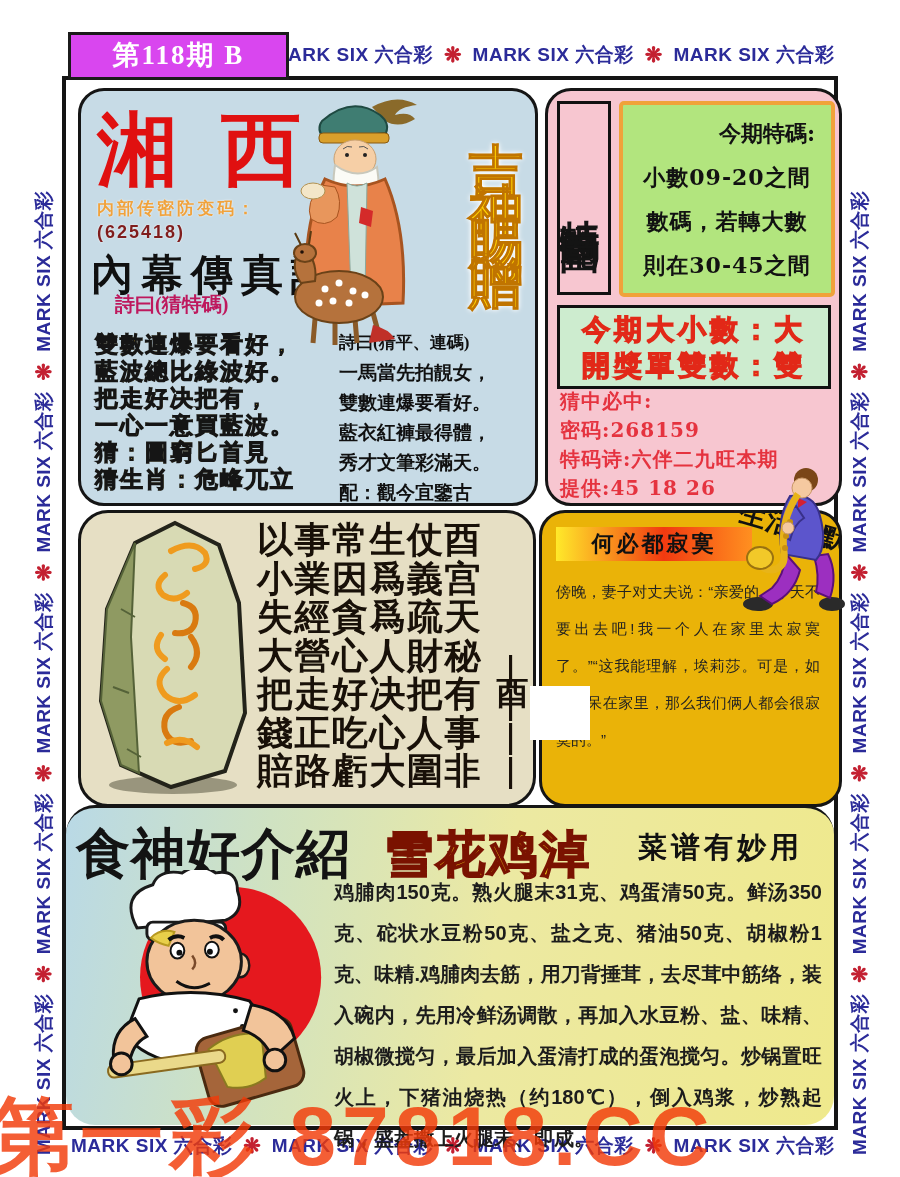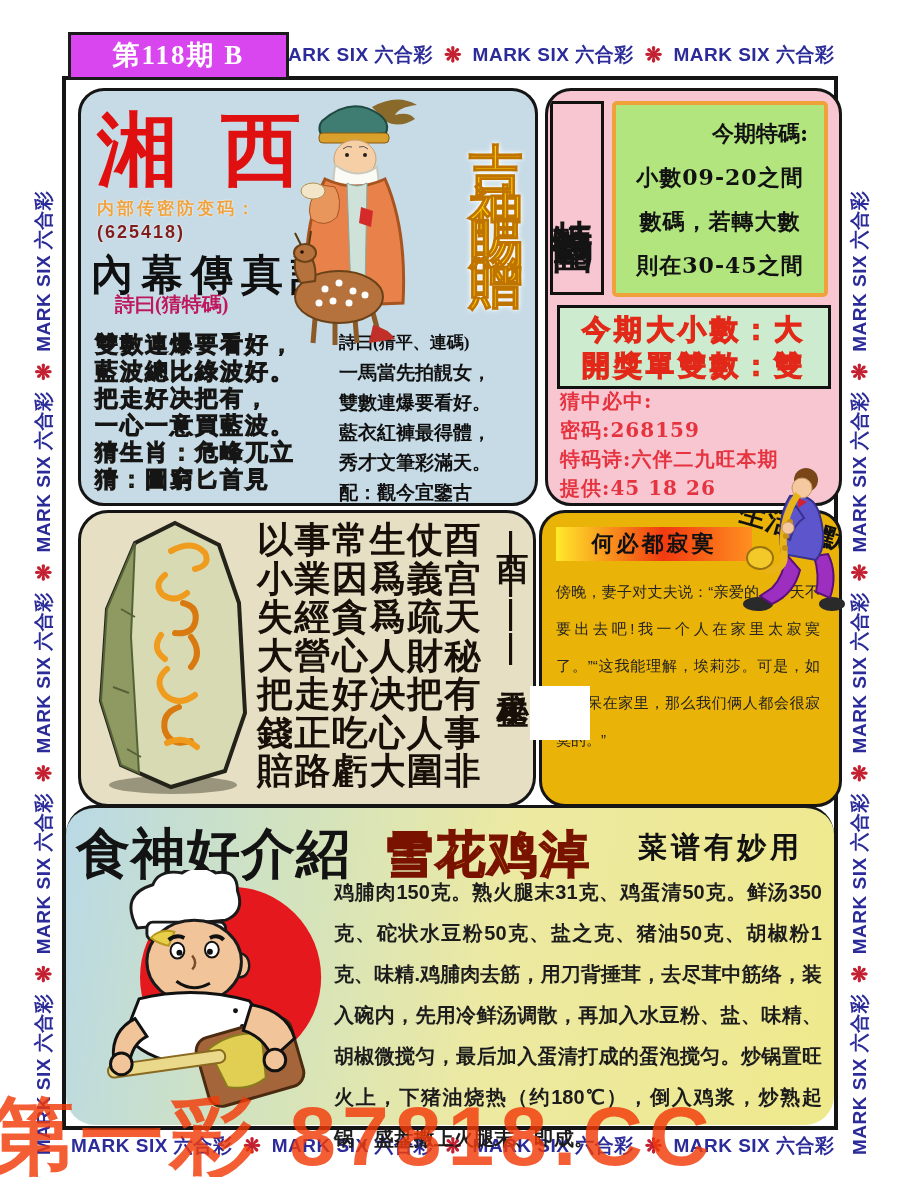--- a/index.html
+++ b/index.html
@@ -18,21 +18,21 @@
   
   .badge{position:absolute;left:68px;top:32px;width:215px;height:42px;background:#d946ef;
          border:3px solid #1b1b1b;color:#fff;font:800 27px "Liberation Serif",serif;
          text-align:center;line-height:40px;letter-spacing:2px;z-index:3;}
   
   .frame{position:absolute;left:62px;top:76px;width:768px;height:1046px;border:4px solid #151515;
          background:#fff;z-index:1;}
   .panel{position:absolute;border:3px solid #151515;border-radius:26px;z-index:2;overflow:hidden;}
   .p-blue{left:78px;top:88px;width:454px;height:412px;background:#c7dbe6;}
   .p-pink{left:545px;top:88px;width:291px;height:412px;background:#f7c6d0;}
-  .p-beige{left:78px;top:510px;width:452px;height:291px;background:#e6dfc4;border-radius:30px;}
+  .p-beige{left:78px;top:510px;width:452px;height:291px;background:#e6dfc4;border-radius:30px;text-align:right;}
   .p-cream{left:539px;top:510px;width:297px;height:291px;background:#eab308;}
   .p-bottom{position:absolute;left:66px;top:805px;width:768px;height:317px;z-index:2;
             border-top:3px solid #151515;
             background:linear-gradient(100deg,#b9d9e6 0%,#cfe2c2 25%,#ece9a2 55%,#efe98c 100%);border-radius:29px;}
   
   .xx-title{position:absolute;left:16px;top:6px;font:900 80px "DejaVu Serif",serif;color:#e01010;
             letter-spacing:44px;white-space:nowrap;z-index:2;}
   .xx-god{position:absolute;left:196px;top:-4px;width:156px;height:262px;z-index:1;}
   .xx-gift{position:absolute;right:2px;top:8px;height:400px;writing-mode:vertical-rl;
            font:900 54px "DejaVu Serif",serif;color:#ffd200;letter-spacing:38px;
@@ -43,21 +43,21 @@
             color:#7f1d1d;letter-spacing:2px;text-shadow:0 0 2px #fff;}
   .xx-sub{position:absolute;left:10px;top:156px;font:900 42px "DejaVu Serif",serif;color:#101010;
           letter-spacing:8px;white-space:nowrap;}
   .xx-plabel{position:absolute;left:16px;top:200px;font:700 20px "Liberation Serif",serif;color:#be185d;padding-left:18px;}
   .xx-poem{position:absolute;left:14px;top:240px;font:800 23px "Liberation Sans",sans-serif;
            color:#e2bc34;-webkit-text-stroke:1px #151515;line-height:27px;letter-spacing:2px;white-space:nowrap;}
   .xx-col2{position:absolute;left:258px;top:240px;width:194px;}
   .xx-p2label{font:700 17px "Liberation Serif",serif;color:#101010;margin-bottom:4px;}
   .xx-p2{font:700 19px "Liberation Serif",serif;color:#101010;line-height:30px;white-space:nowrap;}
   
-  .sp-row{position:absolute;left:2px;top:10px;display:flex;}
+  .sp-row{position:absolute;left:9px;top:10px;display:flex;}
   .sp-title{width:48px;height:186px;border:3px solid #111;writing-mode:vertical-rl;
             font:900 40px "Liberation Sans",sans-serif;color:#141414;letter-spacing:6px;
             text-align:center;padding-top:2px;}
   .sp-green{margin-left:8px;width:208px;height:182px;background:#b2e57e;border:4px solid #f0a23a;
             border-radius:5px;padding-top:6px;font:700 22px "DejaVu Serif",serif;color:#121212;
             line-height:44px;}
   .sp-green .r{text-align:right;padding-right:16px;}
   .sp-green .c{text-align:center;letter-spacing:1px;white-space:nowrap;}
   .sp-mint{position:absolute;left:9px;top:214px;width:268px;height:74px;background:#cdeccf;
            border:3px solid #111;text-align:center;padding-top:4px;
@@ -186,22 +186,22 @@
     <div class="xx-gift">吉神賜贈</div>
     <div class="xx-code1">内部传密防变码：</div>
     <div class="xx-code2">(625418)</div>
     <div class="xx-sub">內幕傳真詩</div>
     <div class="xx-plabel">詩曰(猜特碼)</div>
     <div class="xx-poem">
       <div>雙數連爆要看好，</div>
       <div>藍波總比綠波好。</div>
       <div>把走好决把有，</div>
       <div>一心一意買藍波。</div>
+      <div>猜：圖窮匕首見</div>
       <div>猜生肖：危峰兀立</div>
-      <div>猜：圖窮匕首見</div>
     </div>
     <div class="xx-col2">
       <div class="xx-p2label">詩曰(猜平、連碼)</div>
       <div class="xx-p2">一馬當先拍靚女，</div>
       <div class="xx-p2">雙數連爆要看好。</div>
       <div class="xx-p2">藍衣紅褲最得體，</div>
       <div class="xx-p2">秀才文筆彩滿天。</div>
       <div class="xx-p2">配：觀今宜鑒古</div>
     </div>
   </div>

